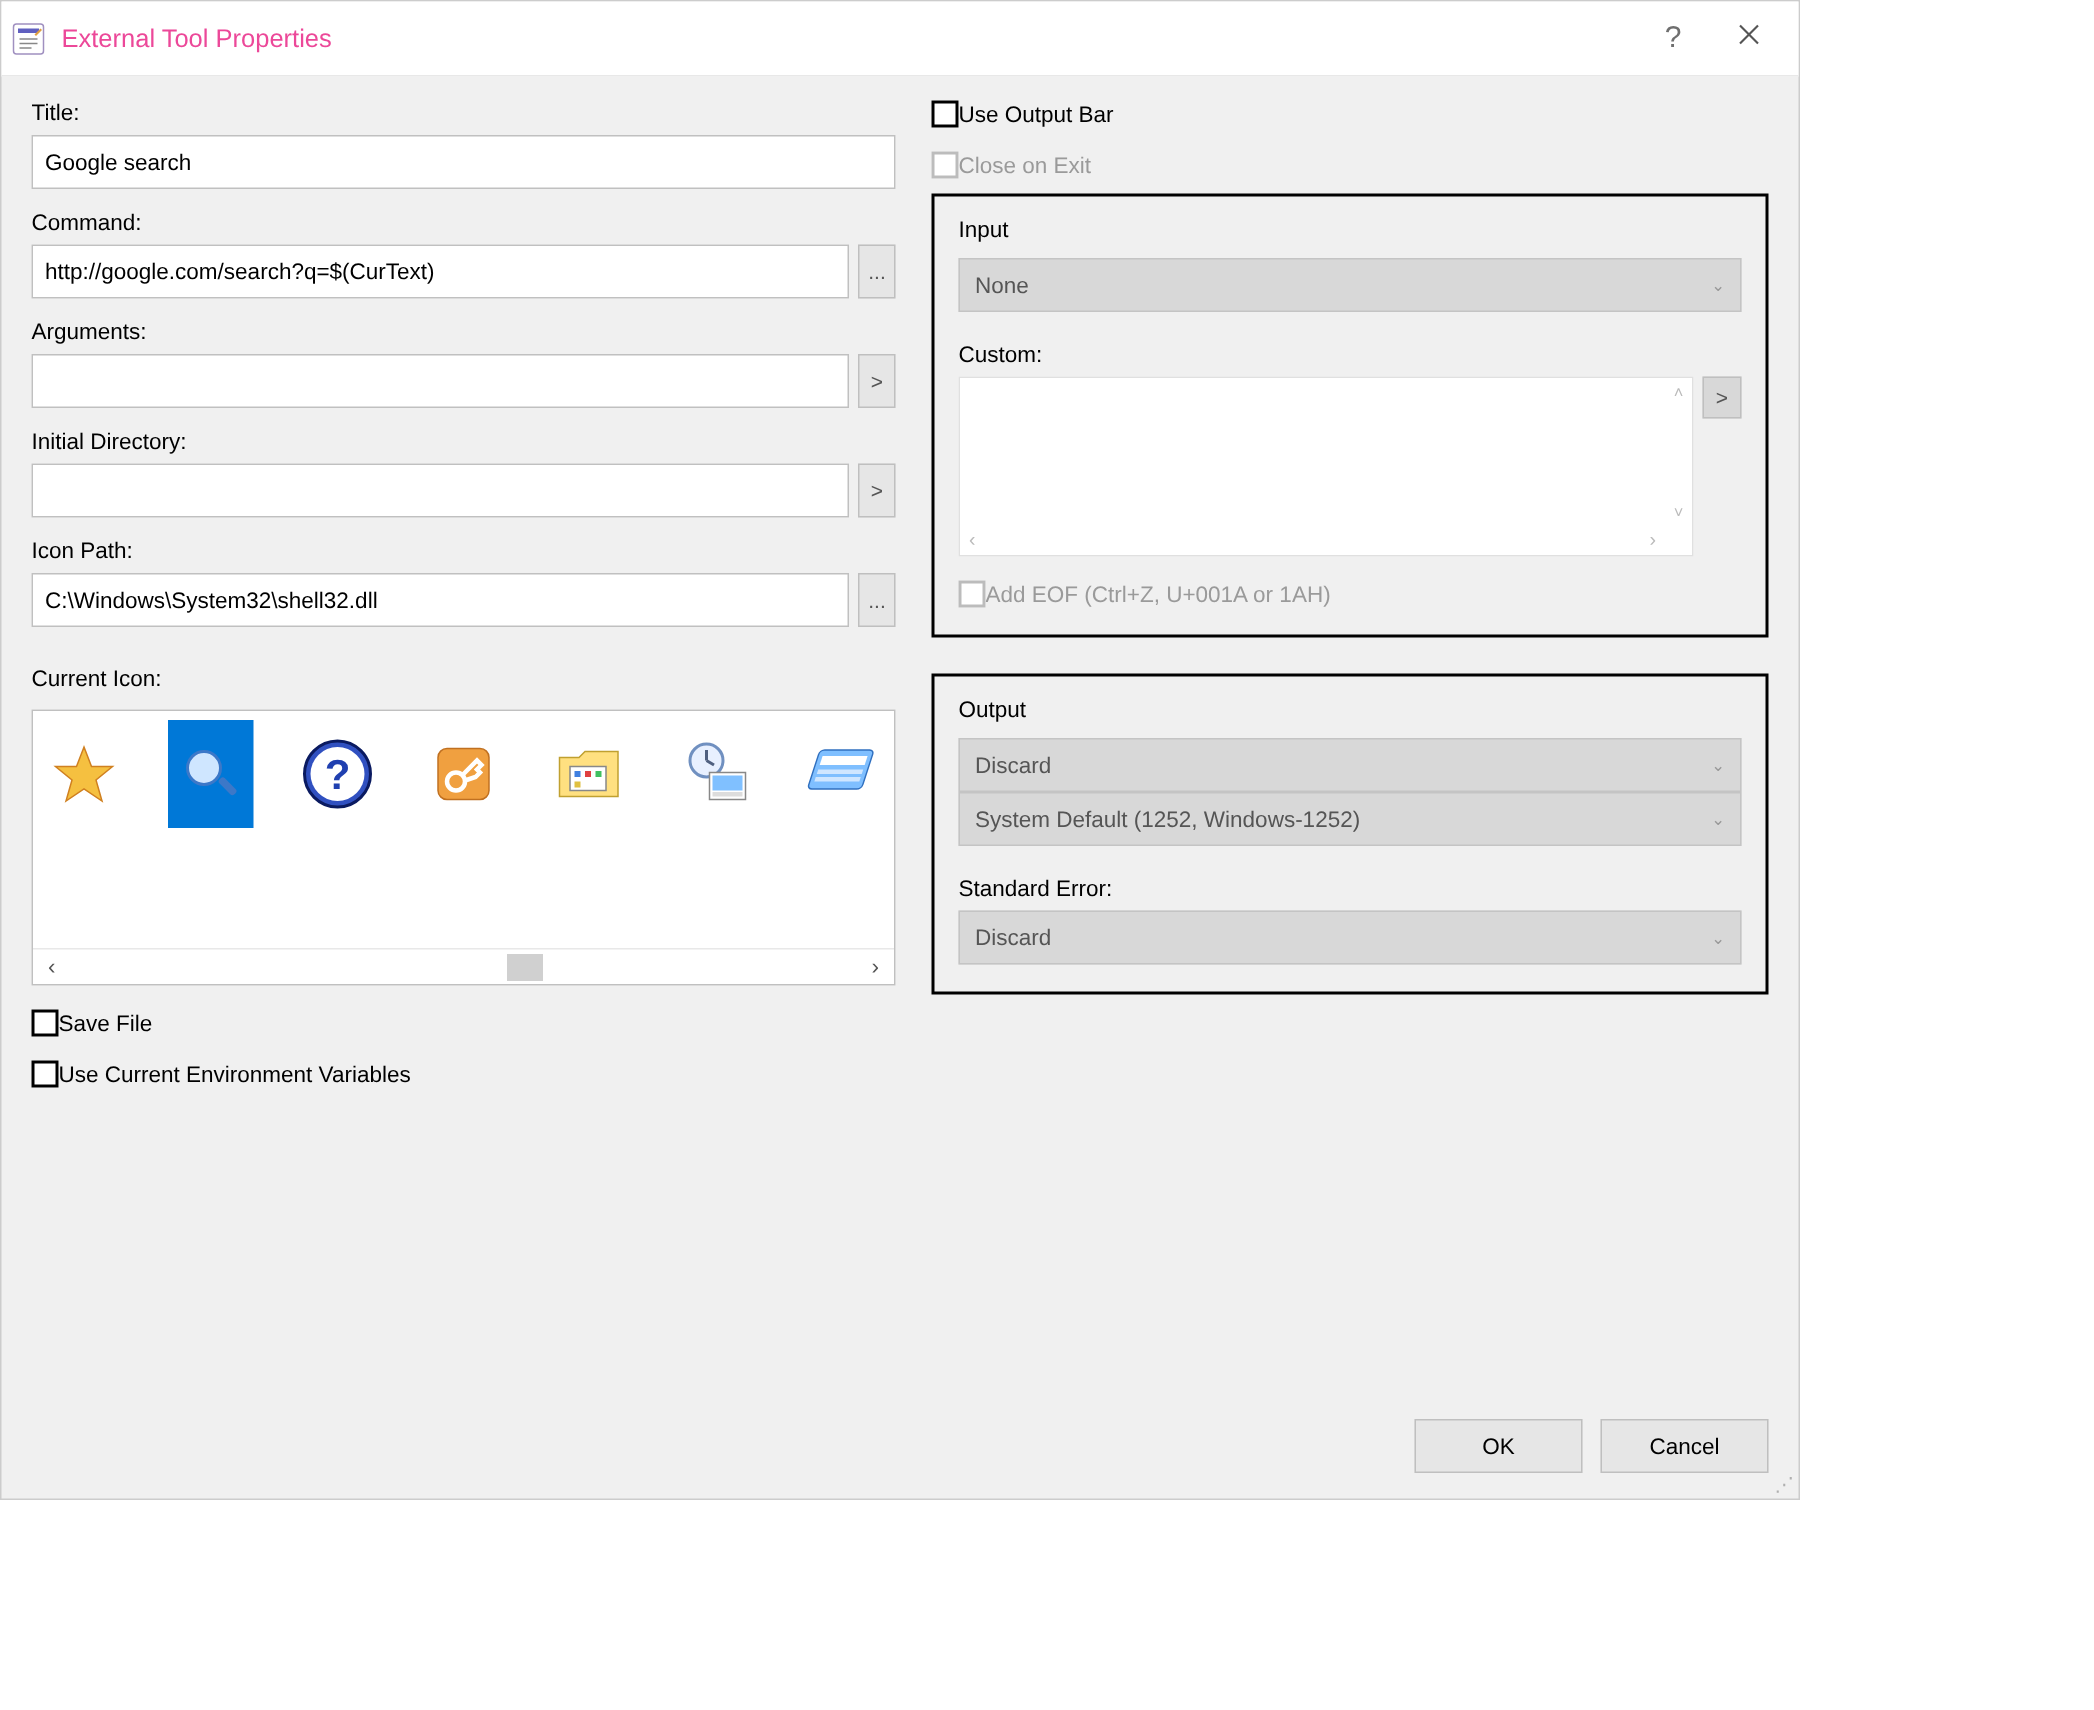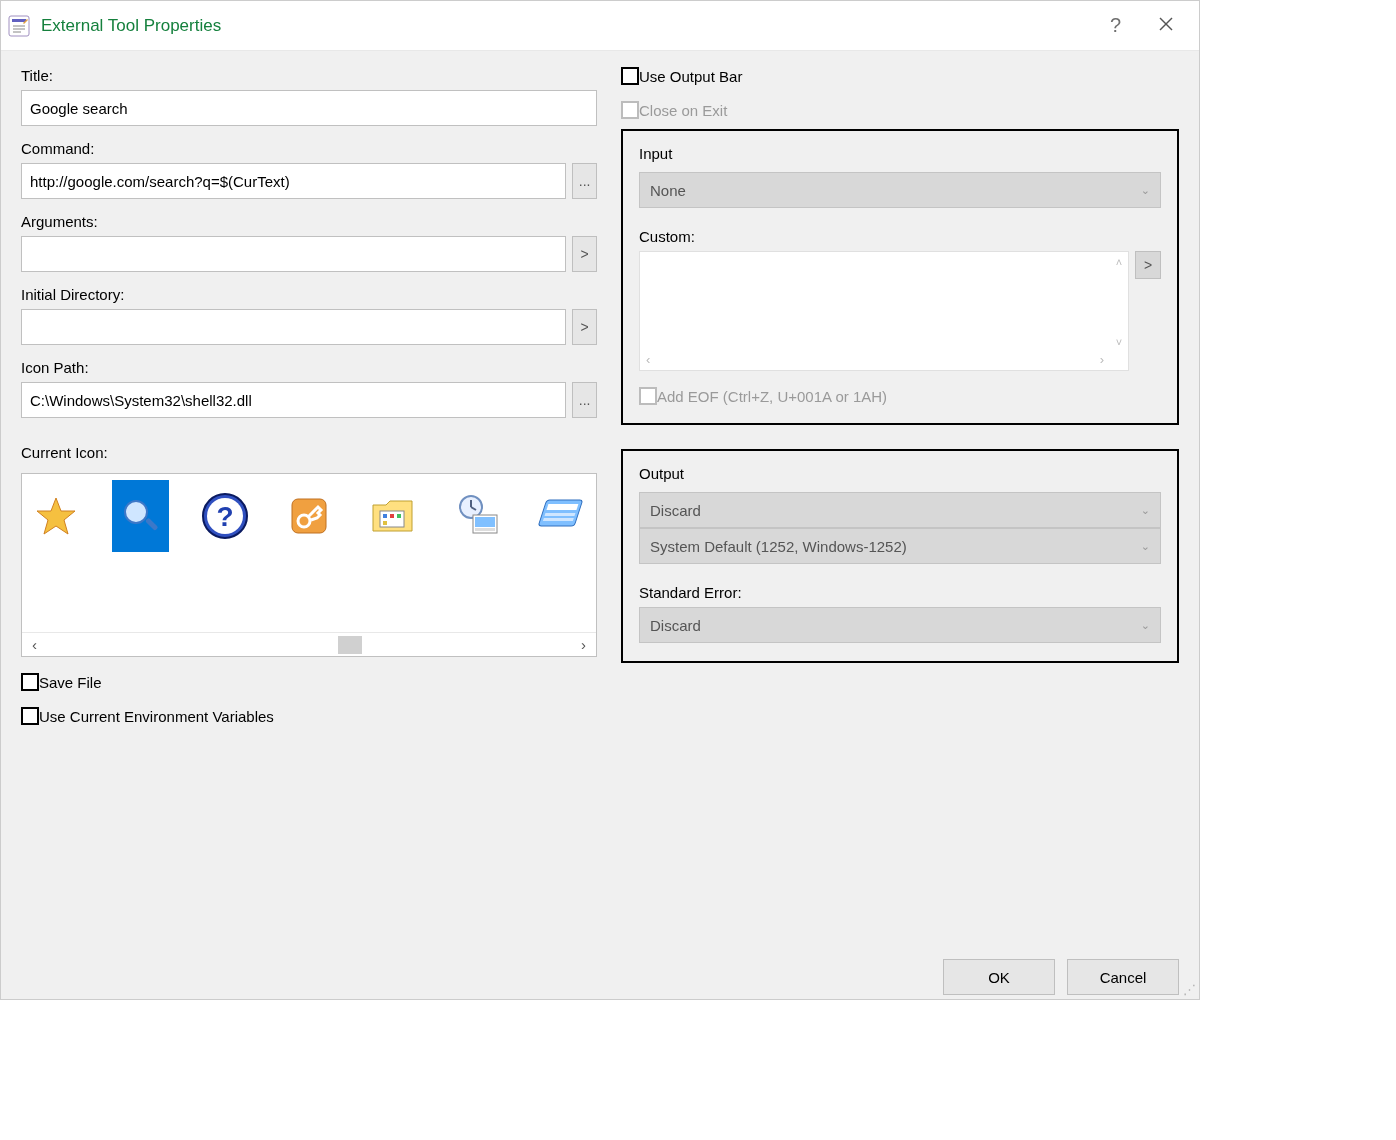--- a/index.html
+++ b/index.html
@@ -26,21 +26,21 @@
   align-items: center;
   padding: 0 6px;
   border-bottom: 1px solid #e8e8e8;
 }
 .titlebar .app-icon {
   width: 24px; height: 24px;
   margin-right: 10px;
   display: flex; align-items: center; justify-content: center;
 }
 .titlebar .title {
-  color: #15803d;
+  color: #ec4899;
   font-size: 17px;
   flex: 1;
 }
 .titlebar .help-icon {
   color: #6f6f6f;
   font-size: 20px;
   padding: 0 18px;
   cursor: pointer;
 }
 .titlebar .close-icon {
@@ -233,21 +233,21 @@
   left: 6px; right: 24px; bottom: 2px;
   height: 16px;
   display: flex;
   justify-content: space-between;
   color: #bbb;
   font-size: 13px;
 }
 .buttons {
   position: absolute;
   right: 20px;
-  bottom: 4px;
+  bottom: 17px;
   display: flex;
   gap: 12px;
   align-items: flex-end;
 }
 .btn {
   width: 112px;
   height: 36px;
   background: #e6e6e6;
   border: 1px solid #bfbfbf;
   font-size: 15px;

